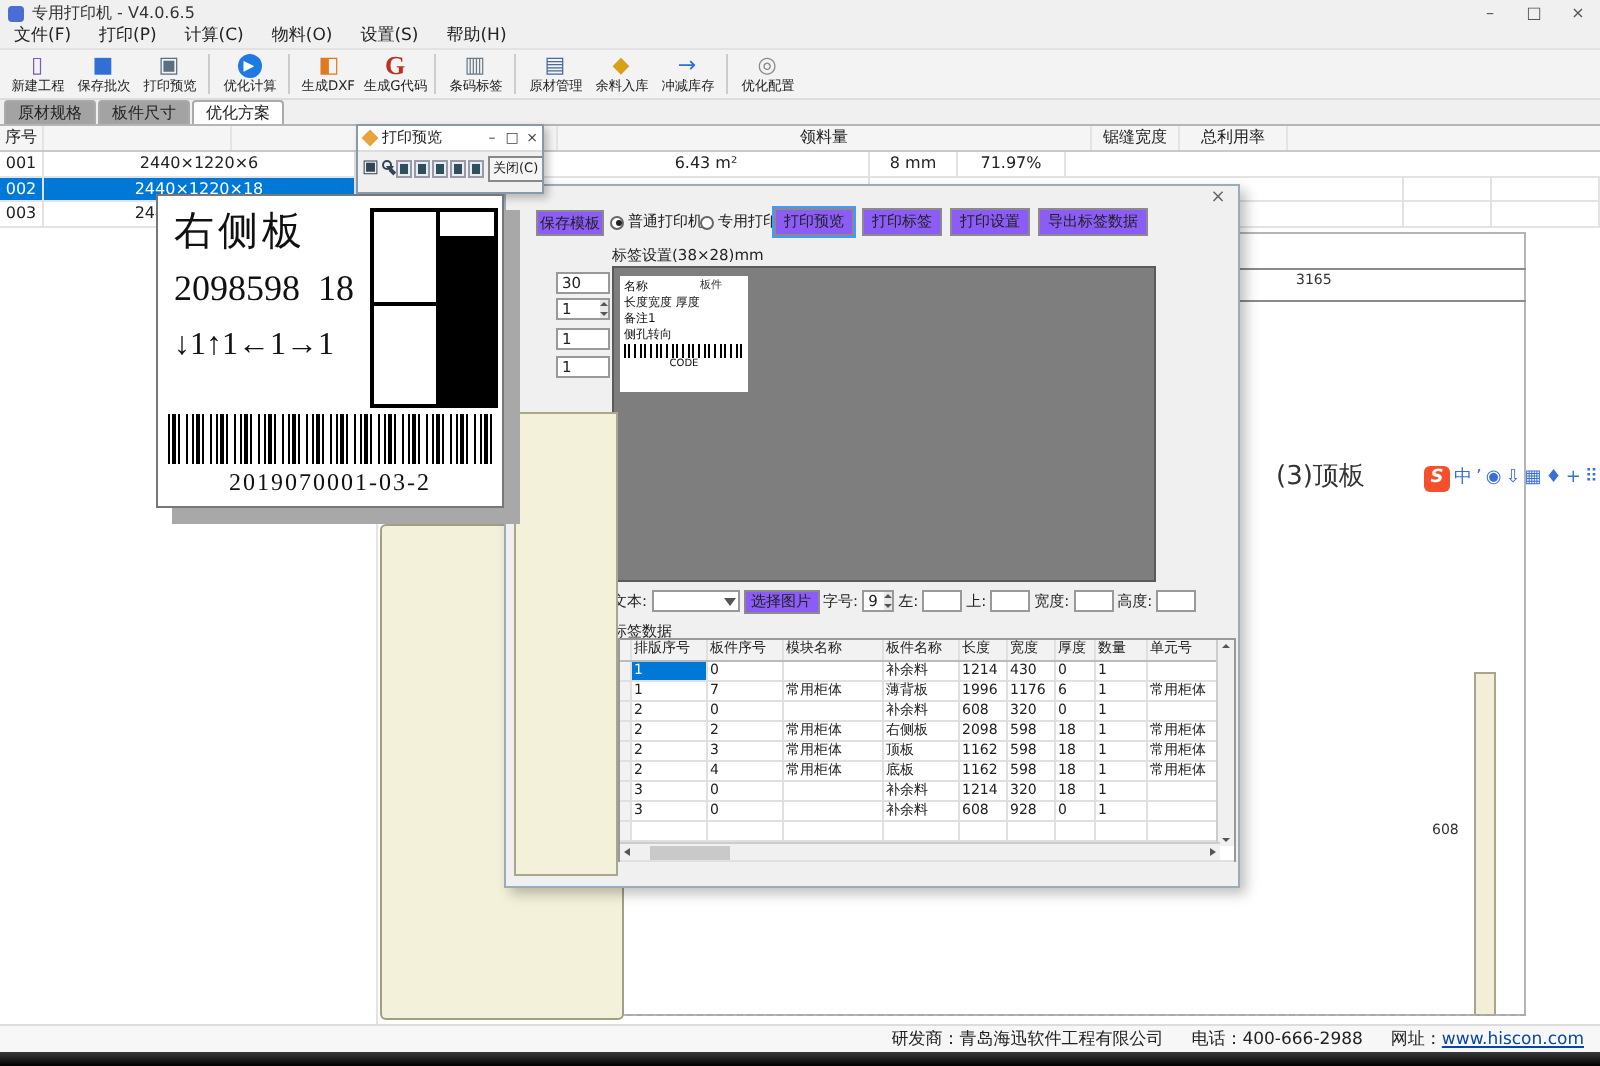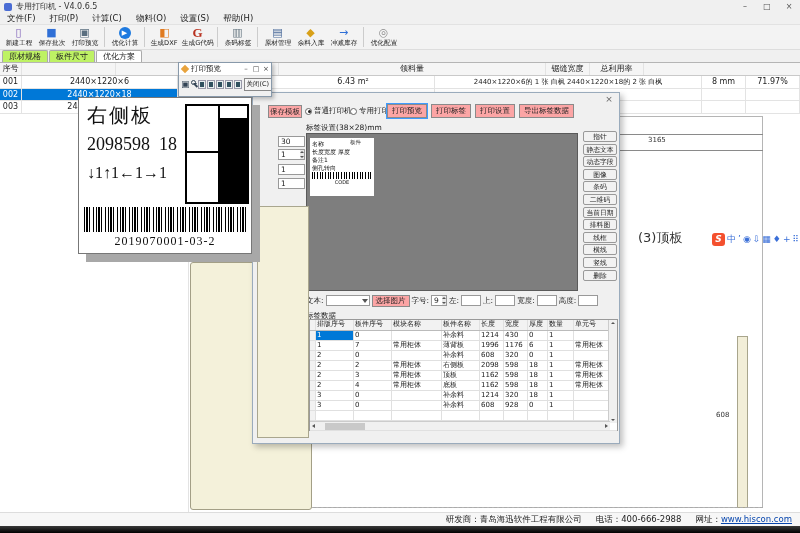--- a/index.html
+++ b/index.html
@@ -22,21 +22,21 @@
   .tbtn{width:33px;height:24px;display:flex;flex-direction:column;align-items:center;justify-content:center;}
   .tbicon{font-size:11px;line-height:12px;height:12px;}
   .tbicon.round{background:#1e7ae0;color:#fff;border-radius:50%;width:12px;height:12px;
                 font-size:7px;line-height:12px;text-align:center;}
   .tbicon.boldg{font-weight:bold;font-family:"Liberation Serif","DejaVu Serif",serif;font-size:13px;}
   .tblabel{font-size:7px;line-height:9px;color:#222;white-space:nowrap;transform:scale(0.95);}
   .tsep{width:1px;height:20px;background:#ccc;margin:0 3px;}
   .tabstrip{position:absolute;left:0;top:50px;width:800px;height:13px;background:#f0f0f0;
             border-bottom:1px solid #b5b5b5;display:flex;align-items:flex-end;padding-left:2px;}
   .tab{font-size:8px;line-height:11px;padding:0 6px;border:1px solid #aaa;border-bottom:none;
-       background:#bef264;margin-right:1px;border-radius:2px 2px 0 0;white-space:nowrap;}
+       background:#a3a3a3;margin-right:1px;border-radius:2px 2px 0 0;white-space:nowrap;}
   .tab.active{background:#fff;}
 
   
   .sheet-table{position:absolute;left:0;top:63px;width:800px;text-align:center;}
   .srow{display:flex;height:12.5px;border-bottom:1px solid #e3e3e3;background:#fff;}
   .srow.head{height:13px;background:#f5f5f5;border-bottom:1px solid #c9c9c9;}
   .scell{border-right:1px solid #e3e3e3;font-size:8px;line-height:12px;padding:0 2px;
          overflow:hidden;white-space:nowrap;}
   .scell.long{font-size:7px;}
   .scell.sel{background:#0078d7;color:#fff;}
@@ -98,21 +98,21 @@
   .barcode{position:absolute;left:5px;right:5px;top:109px;height:25px;
     background:repeating-linear-gradient(90deg,#000 0 1px,#fff 1px 2px,#000 2px 4px,#fff 4px 5px,
                #000 5px 6px,#fff 6px 9px,#000 9px 10px,#fff 10px 12px);}
   .card-codetext{position:absolute;left:0;top:136px;width:100%;text-align:center;font-size:12px;
                  letter-spacing:1px;color:#111;}
 
   
   .dialog{position:absolute;left:252px;top:92px;width:368px;height:352px;background:#f0f0f0;
           border:1px solid #9aabbc;z-index:30;box-shadow:3px 3px 6px rgba(0,0,0,0.25);font-size:7.5px;}
   .dlg-close{position:absolute;right:4px;top:1px;width:12px;text-align:center;font-size:9px;color:#666;}
-  .btn{background:#fca5a5;border:1px solid #8a8a8a;font-size:7.5px;text-align:center;
+  .btn{background:#8b5cf6;border:1px solid #8a8a8a;font-size:7.5px;text-align:center;
        display:flex;align-items:center;justify-content:center;white-space:nowrap;}
   .save-btn{position:absolute;left:15px;top:12px;width:34px;height:13px;}
   .radio{position:absolute;top:13px;display:flex;align-items:center;font-size:7.5px;white-space:nowrap;}
   .radio.r1{left:52px;} .radio.r2{left:97px;}
   .rdot{width:7px;height:7px;border:1px solid #666;border-radius:50%;margin-right:2px;background:#fff;position:relative;}
   .rdot.on::after{content:"";position:absolute;left:1.5px;top:1.5px;width:3px;height:3px;border-radius:50%;background:#222;}
   .dbtns{position:absolute;left:134px;top:11px;display:flex;gap:4px;}
   .dbtns .btn{height:14px;padding:0 4px;}
   .dbtns .btn.focused{outline:1.5px solid #3f9bff;}
   .lbl-settings{position:absolute;left:53px;top:30px;font-size:7.5px;color:#222;}
@@ -246,21 +246,20 @@
         <div class="scell" style="width: 163px;">开料量</div>
         <div class="scell" style="width: 267px;">领料量</div>
         <div class="scell" style="width: 44px;">锯缝宽度</div>
         <div class="scell" style="width: 54px;">总利用率</div>
       </div>
       <div class="srow">
         <div class="scell" style="width: 22px;">001</div>
         <div class="scell" style="width: 156px;">2440×1220×6</div>
         <div class="scell" style="width: 94px;"></div>
         <div class="scell" style="width: 163px;">6.43 m²</div>
-        <div class="scell long" style="width: 267px;">2440×1220×6的 1 张 白枫  2440×1220×18的 2 张 白枫</div>
         <div class="scell" style="width: 44px;">8 mm</div>
         <div class="scell" style="width: 54px;">71.97%</div>
       </div>
       <div class="srow">
         <div class="scell sel" style="width: 22px;">002</div>
         <div class="scell sel" style="width: 156px;">2440×1220×18</div>
         <div class="scell" style="width: 94px;"></div>
         <div class="scell" style="width: 163px;"></div>
         <div class="scell long" style="width: 267px;"></div>
         <div class="scell" style="width: 44px;"></div>
@@ -329,34 +328,20 @@
         <div class="tmpl-fields">
             <p>名称</p>
             <p>长度宽度 厚度</p>
             <p>备注1</p>
             <p>侧孔转向</p>
           </div>
         <div class="tmpl-bar"></div>
         <div class="tmpl-code">CODE</div>
       </div>
     </div>
-    <div class="tools">
-        <div class="tool-btn">指针</div>
-        <div class="tool-btn">静态文本</div>
-        <div class="tool-btn">动态字段</div>
-        <div class="tool-btn">图像</div>
-        <div class="tool-btn">条码</div>
-        <div class="tool-btn">二维码</div>
-        <div class="tool-btn">当前日期</div>
-        <div class="tool-btn">排料图</div>
-        <div class="tool-btn">线框</div>
-        <div class="tool-btn">横线</div>
-        <div class="tool-btn">竖线</div>
-        <div class="tool-btn">删除</div>
-      </div>
 
     <div class="props">
       <span>文本:</span>
       <span class="pinput combo">
           <i class="combo-caret"></i>
         </span>
       <span class="btn imgbtn">选择图片</span>
       <span>字号:</span>
       <span class="pinput spinbox">9<span class="spin-arrows">
             <i class="tri-up"></i>

